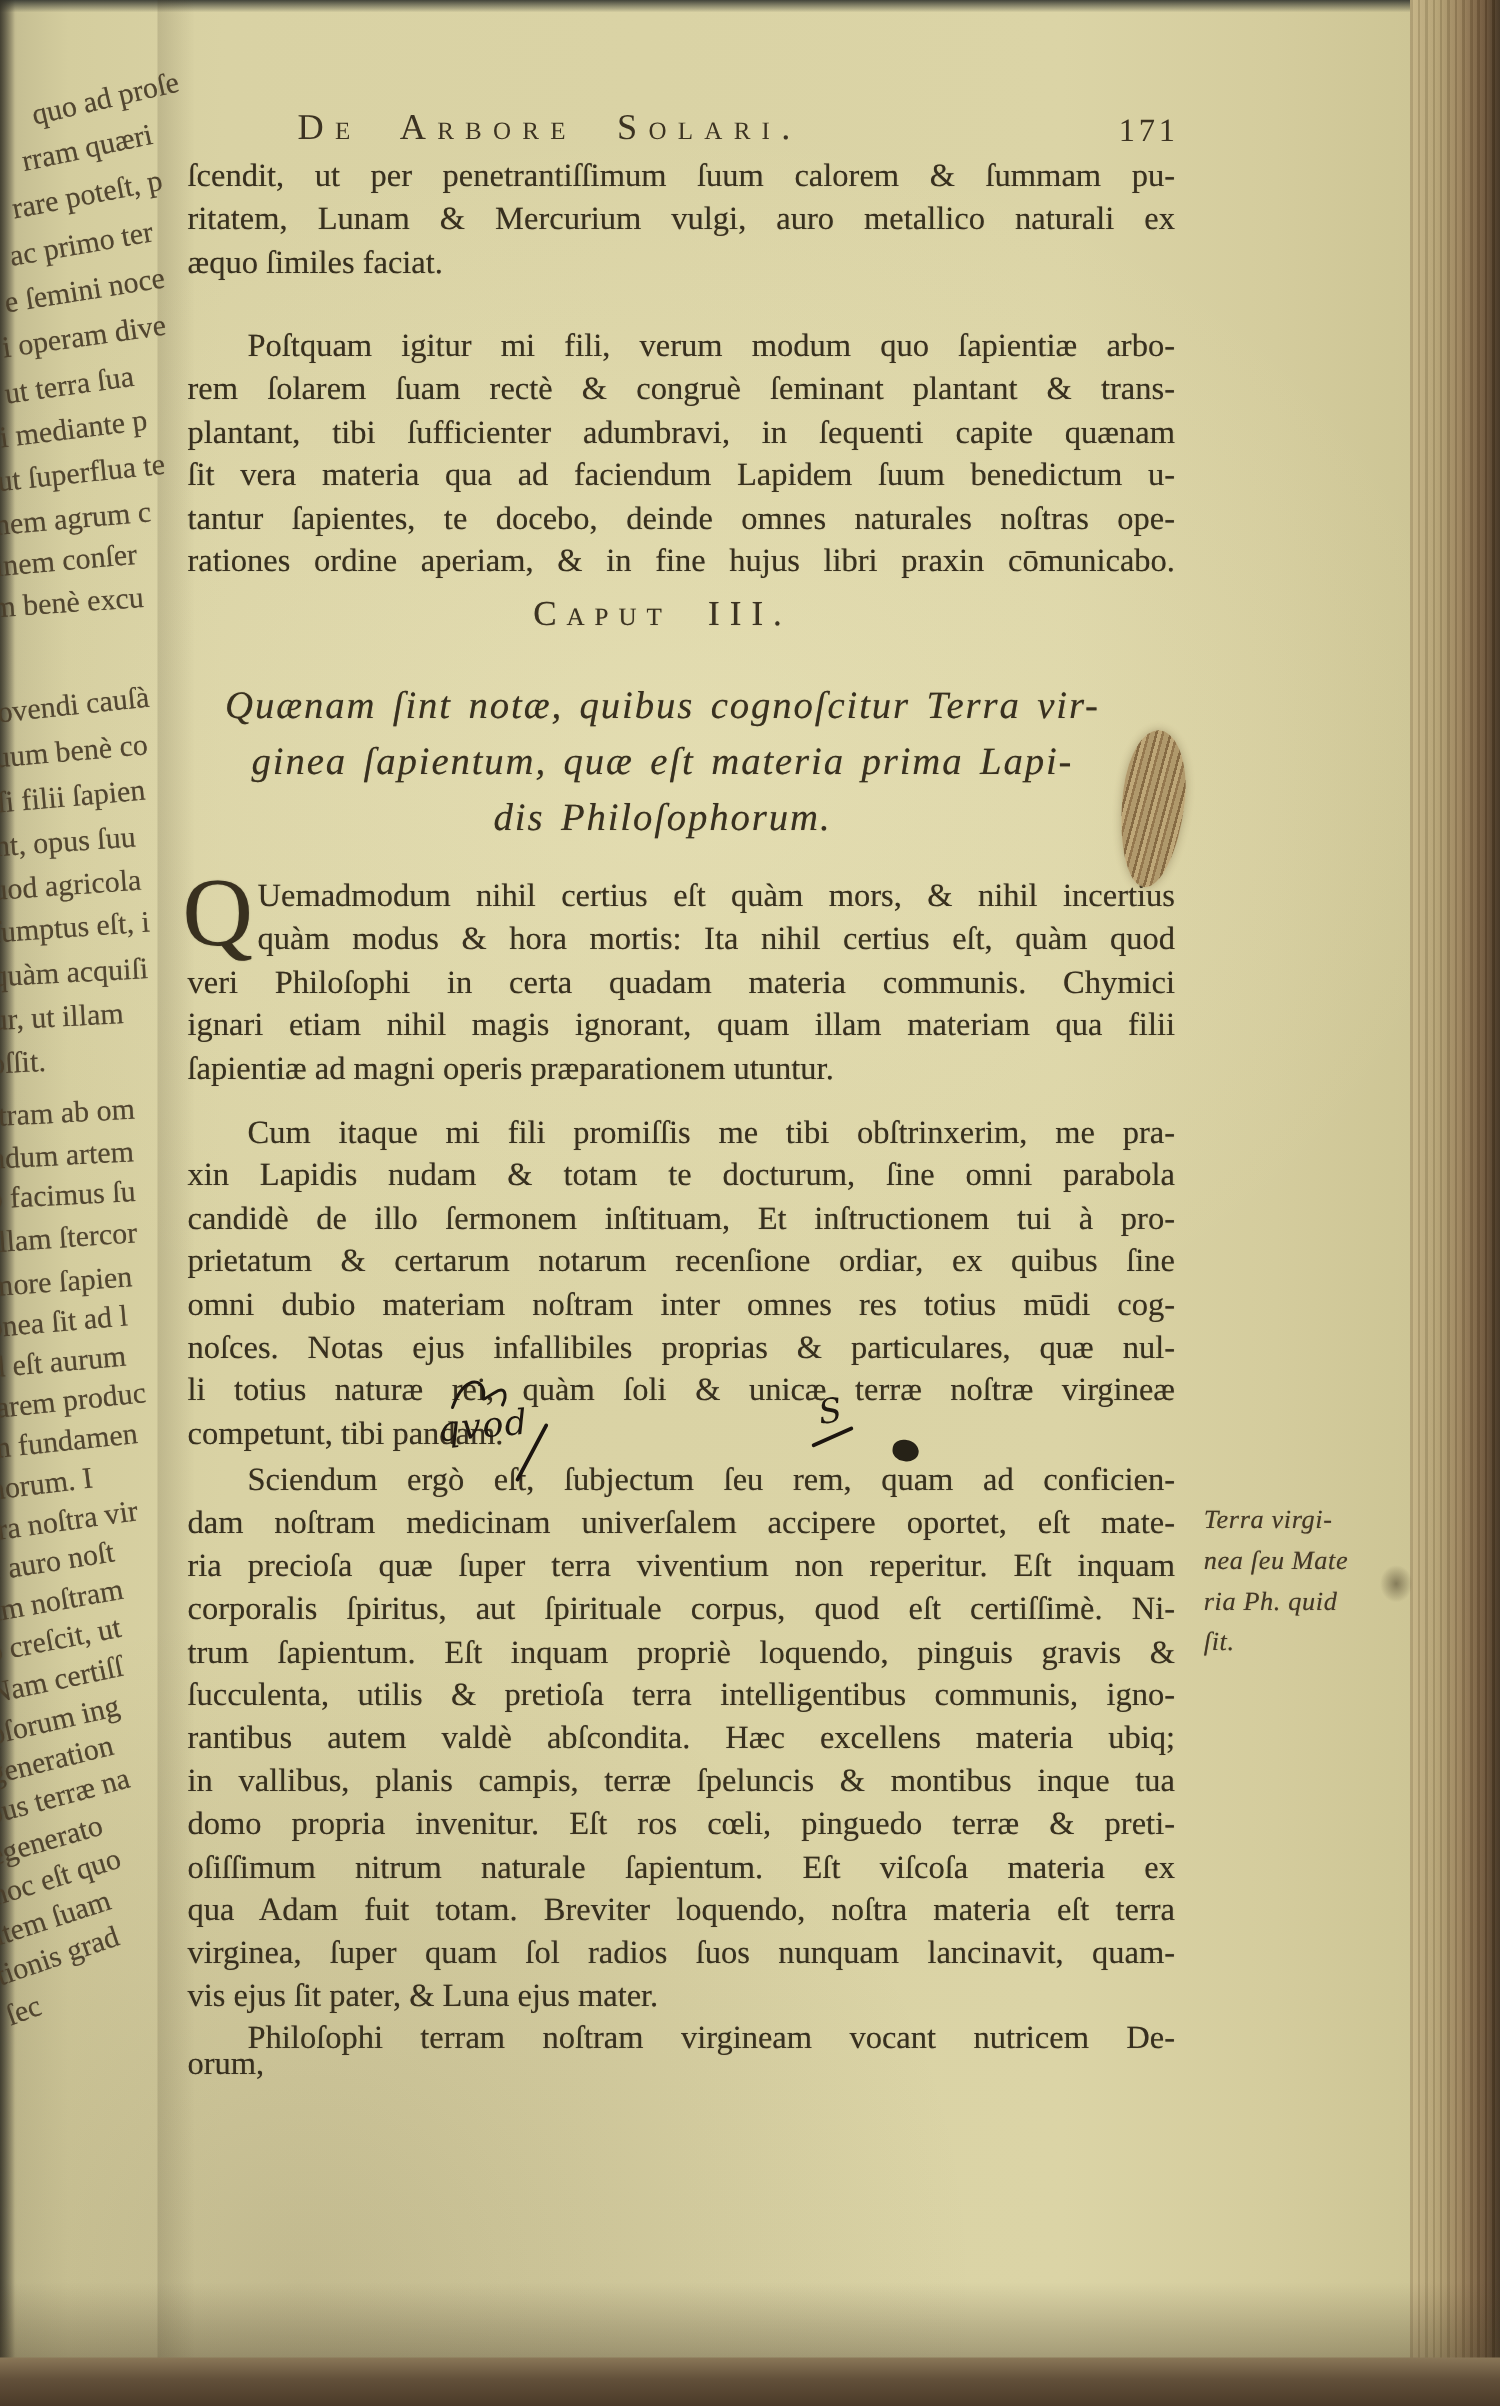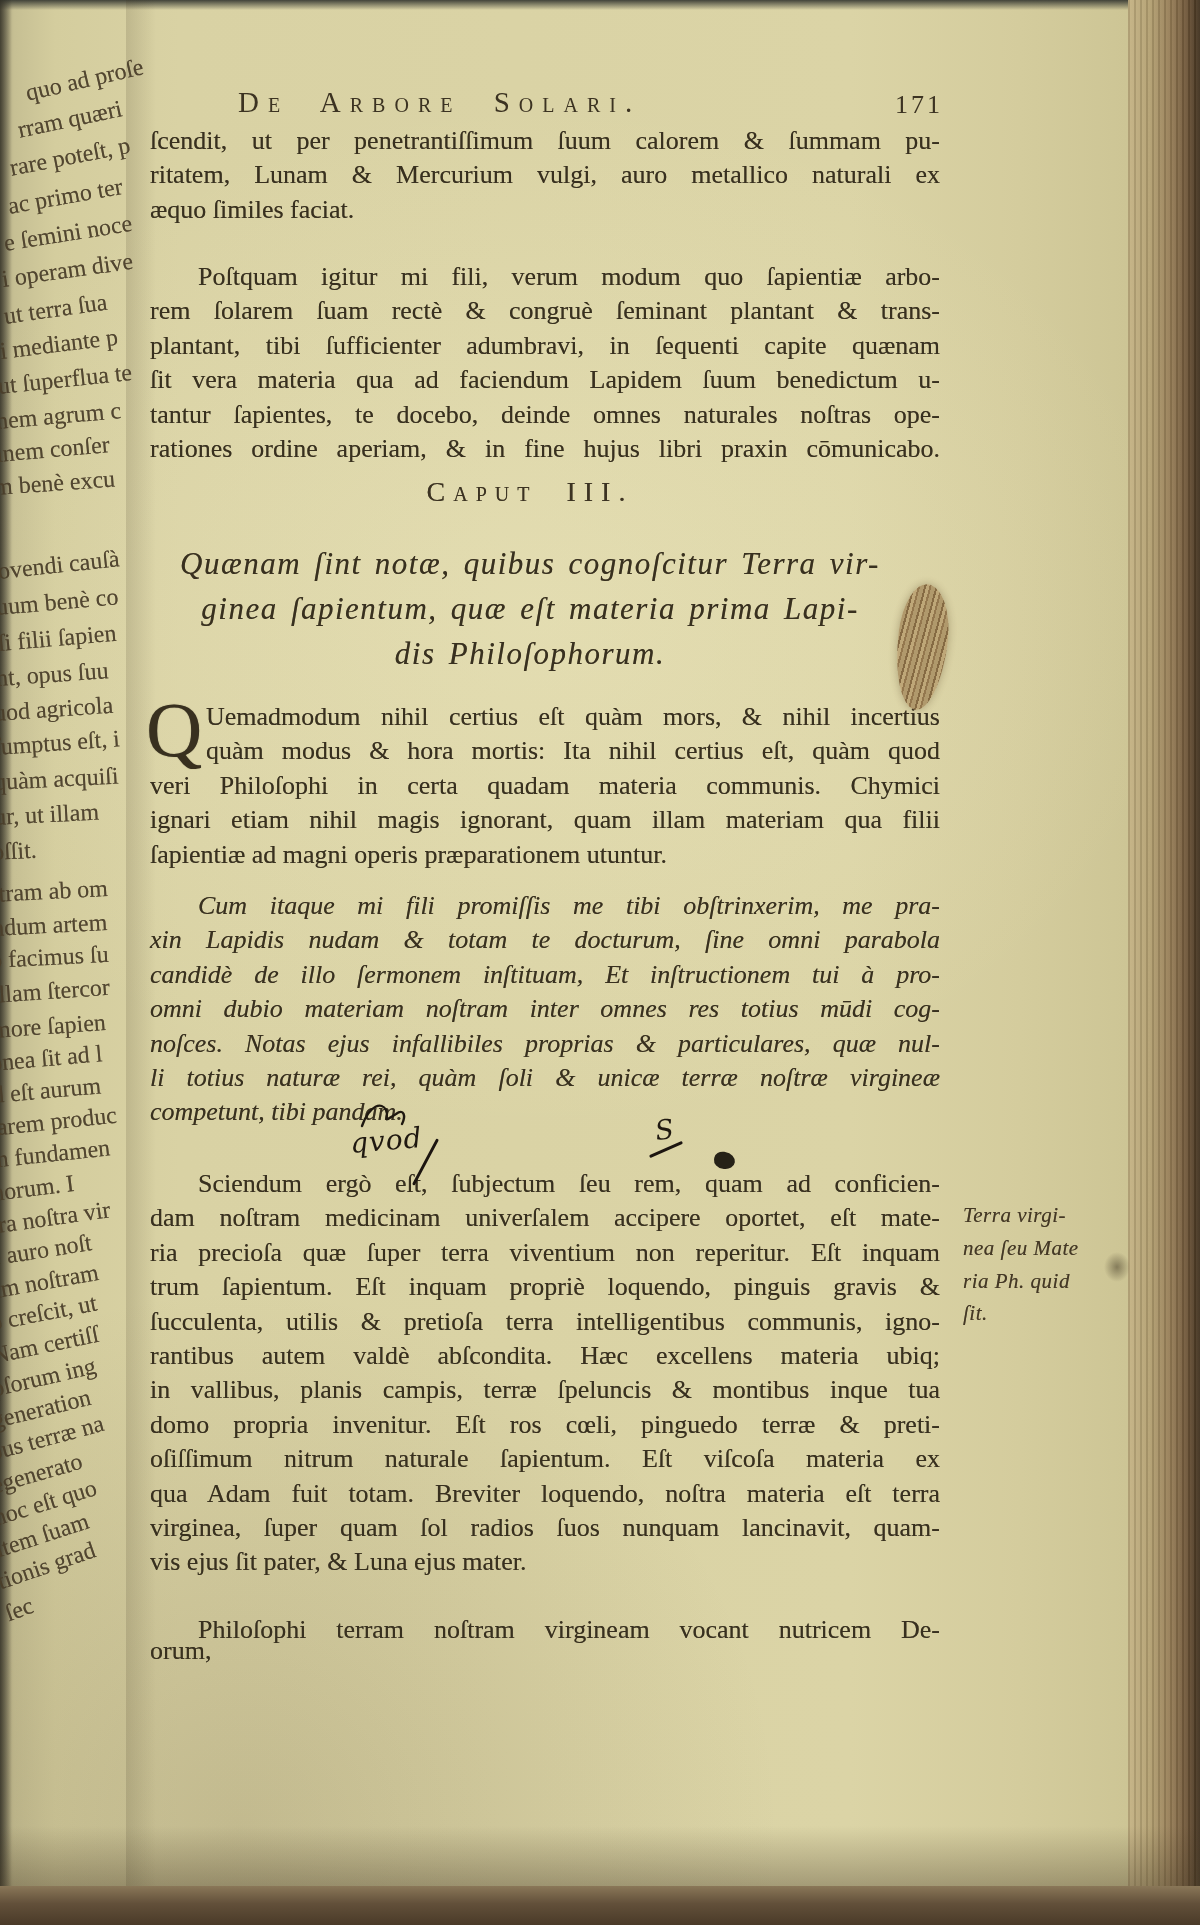--- a/index.html
+++ b/index.html
@@ -44,21 +44,21 @@
   .para{position:absolute;left:150px;width:790px;}
   .line{font-size:26px;line-height:34.4px;height:34.4px;
     text-align:justify;text-align-last:justify;
     text-shadow:0 0 .6px rgba(56,48,31,.55);}
   .last-left .line:last-child{text-align-last:left;}
   .indent .line:first-child{padding-left:48px;margin-top:12px;}
 
   .p1{top:124px;}
   .p2{top:248px;}
   .p3{top:700px;}
-  .p4{top:877px;font-style:italic;}
+  .p4{top:877px;}
   .p5{top:1155px;}
   .p6{top:1601px;}
 
   .caput{position:absolute;left:150px;top:476px;width:760px;text-align:center;
     font-variant-caps:small-caps;font-size:28px;letter-spacing:8px;word-spacing:14px;
     color:#3c3322;text-shadow:0 0 .6px rgba(56,48,31,.55);}
 
   .title{position:absolute;left:150px;top:541px;width:760px;font-style:italic;}
   .title .line{font-size:31px;line-height:45px;height:45px;letter-spacing:1.5px;word-spacing:4px;
     text-align:left;text-align-last:center;}
@@ -184,30 +184,32 @@
       <div class="line">quàm modus &amp; hora mortis: Ita nihil certius eſt, quàm quod</div>
       <div class="line">veri Philoſophi in certa quadam materia communis.   Chymici</div>
       <div class="line">ignari etiam nihil magis ignorant, quam illam materiam qua filii</div>
       <div class="line">ſapientiæ ad magni operis præparationem utuntur.</div>
     </div>
 
   <div class="para p4 indent last-left">
       <div class="line">Cum itaque mi fili promiſſis me tibi obſtrinxerim, me pra-</div>
       <div class="line">xin Lapidis nudam &amp; totam te docturum, ſine omni parabola</div>
       <div class="line">candidè de illo ſermonem inſtituam, Et inſtructionem tui à pro-</div>
+      <div class="line">prietatum &amp; certarum notarum recenſione ordiar, ex quibus ſine</div>
       <div class="line">omni dubio materiam noſtram inter omnes res totius mūdi cog-</div>
       <div class="line">noſces.   Notas ejus infallibiles proprias &amp; particulares, quæ nul-</div>
       <div class="line">li totius naturæ rei, quàm ſoli &amp; unicæ terræ noſtræ virgineæ</div>
       <div class="line">competunt, tibi pandam.</div>
     </div>
 
   <div class="para p5 indent last-left">
       <div class="line">Sciendum ergò eſt, ſubjectum ſeu rem, quam ad conficien-</div>
       <div class="line">dam noſtram medicinam univerſalem accipere oportet, eſt mate-</div>
       <div class="line">ria precioſa quæ ſuper terra viventium non reperitur.  Eſt inquam</div>
+      <div class="line">corporalis ſpiritus, aut ſpirituale corpus, quod eſt certiſſimè.  Ni-</div>
       <div class="line">trum ſapientum.  Eſt inquam propriè loquendo, pinguis gravis &amp;</div>
       <div class="line">ſucculenta, utilis &amp; pretioſa terra intelligentibus communis, igno-</div>
       <div class="line">rantibus autem valdè abſcondita.   Hæc excellens materia ubiq;</div>
       <div class="line">in vallibus, planis campis, terræ ſpeluncis &amp; montibus inque tua</div>
       <div class="line">domo propria invenitur.   Eſt ros cœli, pinguedo terræ &amp; preti-</div>
       <div class="line">oſiſſimum nitrum naturale ſapientum.   Eſt viſcoſa materia ex</div>
       <div class="line">qua Adam fuit totam. Breviter loquendo, noſtra materia eſt terra</div>
       <div class="line">virginea, ſuper quam ſol radios ſuos nunquam lancinavit, quam-</div>
       <div class="line">vis ejus ſit pater, &amp; Luna ejus mater.</div>
     </div>

